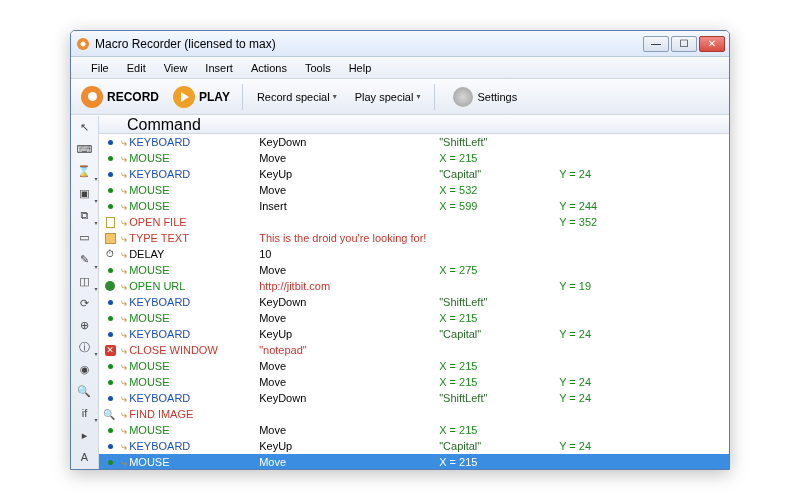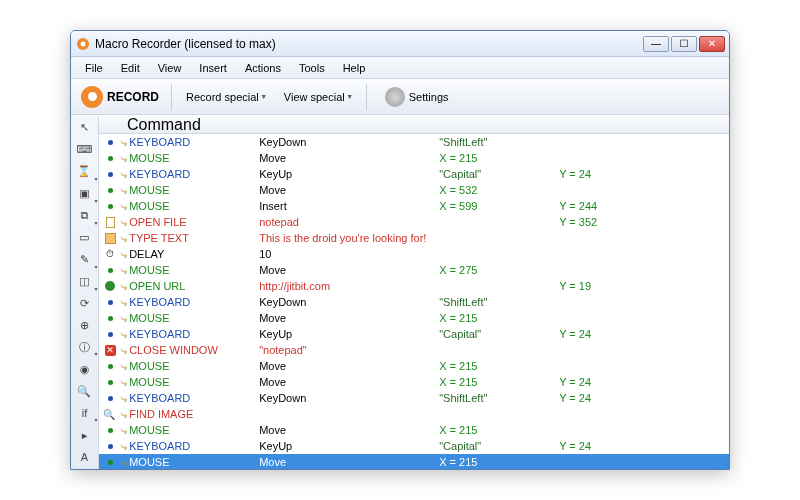--- a/index.html
+++ b/index.html
@@ -18,21 +18,21 @@
   }
   .titlebar {
     height: 26px; background: linear-gradient(#f4f8ff,#dde8f8);
     display: flex; align-items: center; padding: 0 4px; border-bottom: 1px solid #b9c8de;
   }
   .titlebar .appicon { width:16px;height:16px;margin-right:4px;display:flex;align-items:center;justify-content:center; }
   .titlebar .title { flex:1; font-size:12px; }
   .winbtns { display:flex; gap:2px; }
   .winbtn { width:26px;height:16px;border:1px solid #8a9db8;border-radius:2px;display:flex;align-items:center;justify-content:center;font-size:10px;background:linear-gradient(#f4f6fa,#d9e2ef);cursor:default; }
   .winbtn.close{ background:linear-gradient(#ef8d87,#d94b3f); border-color:#a63a32; color:#fff;}
-  .menubar { height:22px; background:linear-gradient(#f7f9fc,#e8eef7); display:flex; align-items:center; padding:0 6px; gap:2px; border-bottom:1px solid #cfd7e2;}
+  .menubar { height:22px; background:linear-gradient(#f7f9fc,#e8eef7); display:flex; align-items:center; padding:0 12px; gap:2px; border-bottom:1px solid #cfd7e2;}
   .menubar span { padding:2px 8px; cursor:default; }
   .toolbar { height:36px; background:linear-gradient(#fbfcfe,#e6ecf5); display:flex; align-items:center; padding:16px 6px; gap:6px; border-bottom:1px solid #cfd7e2;}
   .tbtn { display:flex; align-items:center; gap:4px; padding:2px 4px; cursor:default;}
   .bigcircle{ width:22px;height:22px;border-radius:50%;display:flex;align-items:center;justify-content:center;}
   .bigcircle.rec{ background:#f08a2c;}
   .bigcircle.rec::after{content:"";width:9px;height:9px;border-radius:50%;background:#fff;}
   .bigcircle.play{ background:#f0a029;}
   .bigcircle.play::after{content:"";width:0;height:0;border-left:8px solid #fff;border-top:5px solid transparent;border-bottom:5px solid transparent;margin-left:2px;}
   .tbtn b{ font-size:12px; font-weight:bold;}
   .drop{ padding:2px 6px; cursor:default; display:flex; align-items:center; gap:3px;}
@@ -88,26 +88,30 @@
         <span>Actions</span>
         <span>Tools</span>
         <span>Help</span>
       </div>
 
   <div class="toolbar">
     <div class="tbtn">
       <div class="bigcircle rec"></div>
       <b>RECORD</b>
     </div>
+    <div class="tbtn">
+      <div class="bigcircle play"></div>
+      <b>PLAY</b>
+    </div>
     <div class="sep"></div>
     <div class="drop">
           <span>Record special</span>
         </div>
     <div class="drop">
-          <span>View special</span>
+          <span>Play special</span>
         </div>
     <div class="sep"></div>
     <div class="tbtn">
       <div class="gear"></div>
       <span>Settings</span>
     </div>
   </div>
 
   <div class="body">
     <div class="sidetools" id="sidetools">
@@ -182,21 +186,20 @@
               <div class="c-act"><span class="">Insert</span></div>
               <div class="c-p1"><span class="green">X = 599</span></div>
               <div class="c-p2"><span class="green">Y = 352</span></div>
             </div>
             <div class="row">
               <div class="ricon">
                 <div style="width:9px;height:11px;background:#fff;border:1px solid #c0a040"></div>
               </div>
               <span style="margin-right:2px;color:#bb8a2a">⤷</span>
               <div class="c-cmd"><span class="red">OPEN FILE</span></div>
-              <div class="c-act"><span class="red">notepad</span></div>
               <div class="c-p1"><span class=""></span></div>
               <div class="c-p2"><span class=""></span></div>
             </div>
             <div class="row">
               <div class="ricon">
                 <div style="width:11px;height:11px;background:#f4c56b;border:1px solid #c89244"></div>
               </div>
               <span style="margin-right:2px;color:#bb8a2a">⤷</span>
               <div class="c-cmd"><span class="red">TYPE TEXT</span></div>
               <div class="c-act"><span class="red">This is the droid you're looking for!</span></div>

